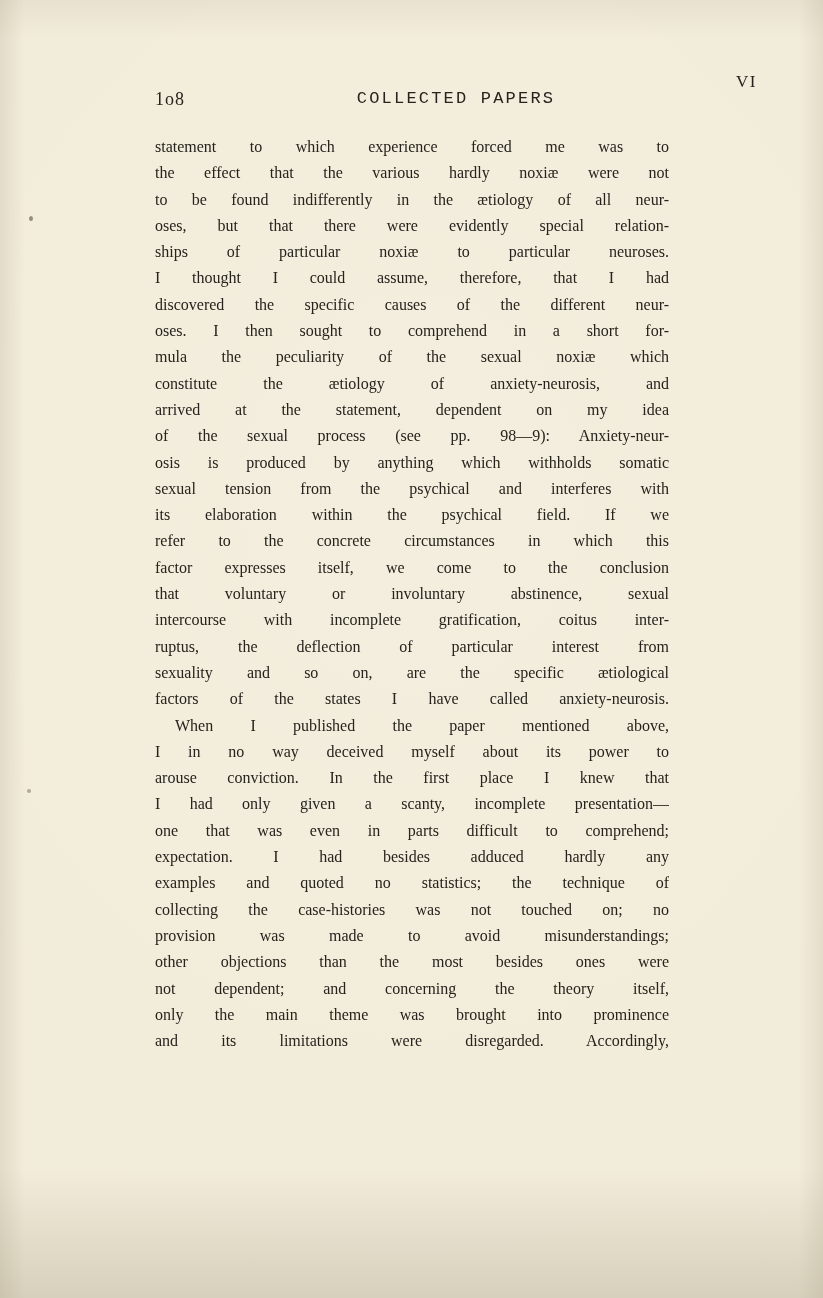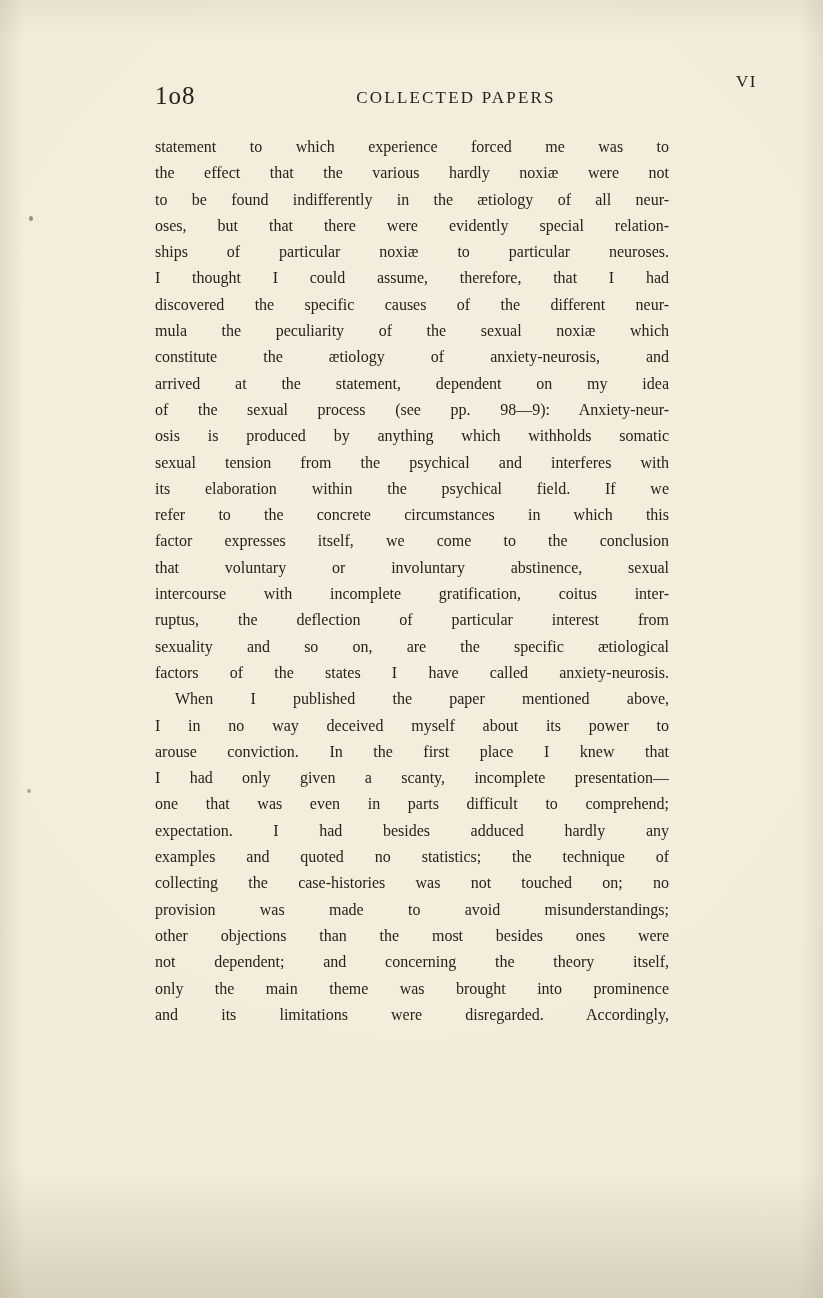--- a/index.html
+++ b/index.html
@@ -29,31 +29,32 @@
     position:absolute;
     top:82px;
     left:155px;
     width:602px;
     height:28px;
   }
   .page-num{
     position:absolute;
     left:0;
     bottom:0;
-    font-size:25px;
+    font-size:18px;
     letter-spacing:1px;
   }
   .running-title{
     position:absolute;
     left:50%;
     transform:translateX(-50%);
     bottom:2px;
     font-size:17px;
     letter-spacing:2.2px;
     white-space:nowrap;
+    font-family:Liberation Mono, monospace;
   }
   .section-num{
     position:absolute;
     right:0;
     bottom:18px;
     font-size:17px;
     letter-spacing:1.5px;
   }
   .text-block{
     position:absolute;
@@ -100,20 +101,21 @@
 
   <div class="text-block">
       <div>
         <div class="line">statement to which experience forced me was to</div>
         <div class="line">the effect that the various hardly noxiæ were not</div>
         <div class="line">to be found indifferently in the ætiology of all neur-</div>
         <div class="line">oses, but that there were evidently special relation-</div>
         <div class="line">ships of particular noxiæ to particular neuroses.</div>
         <div class="line">I thought I could assume, therefore, that I had</div>
         <div class="line">discovered the specific causes of the different neur-</div>
+        <div class="line">oses. I then sought to comprehend in a short for-</div>
         <div class="line">mula the peculiarity of the sexual noxiæ which</div>
         <div class="line">constitute the ætiology of anxiety-neurosis, and</div>
         <div class="line">arrived at the statement, dependent on my idea</div>
         <div class="line">of the sexual process (see pp. 98—9): Anxiety-neur-</div>
         <div class="line">osis is produced by anything which withholds somatic</div>
         <div class="line">sexual tension from the psychical and interferes with</div>
         <div class="line">its elaboration within the psychical field. If we</div>
         <div class="line">refer to the concrete circumstances in which this</div>
         <div class="line">factor expresses itself, we come to the conclusion</div>
         <div class="line">that voluntary or involuntary abstinence, sexual</div>

